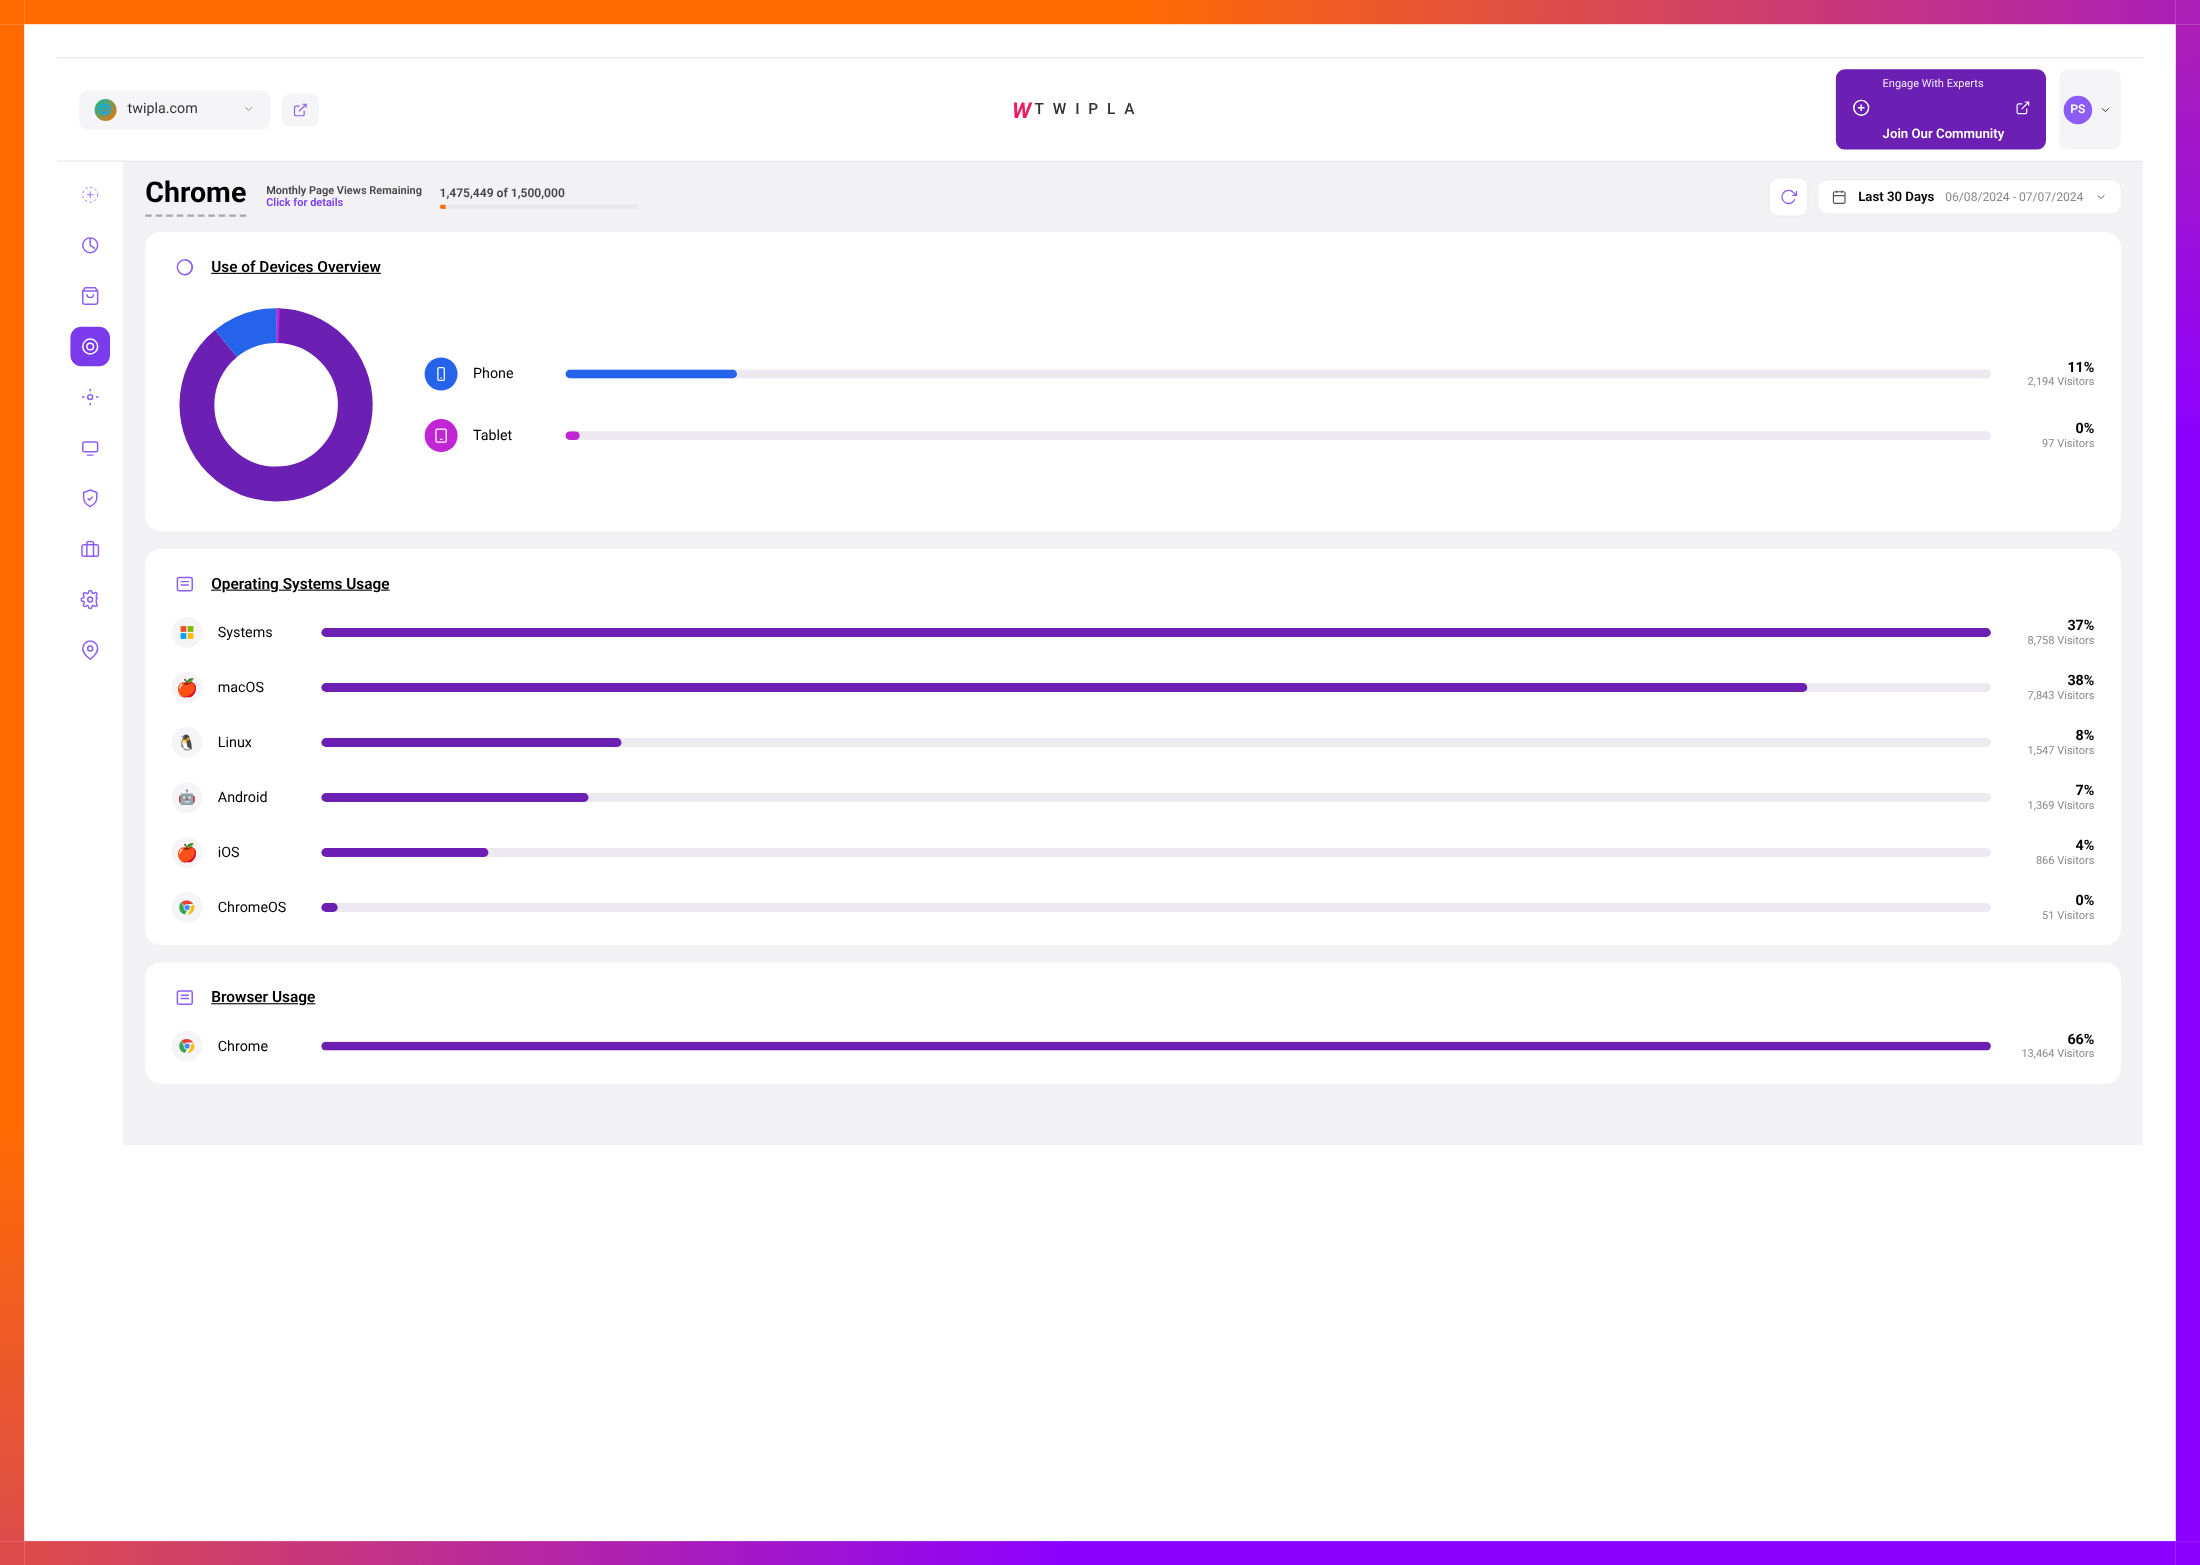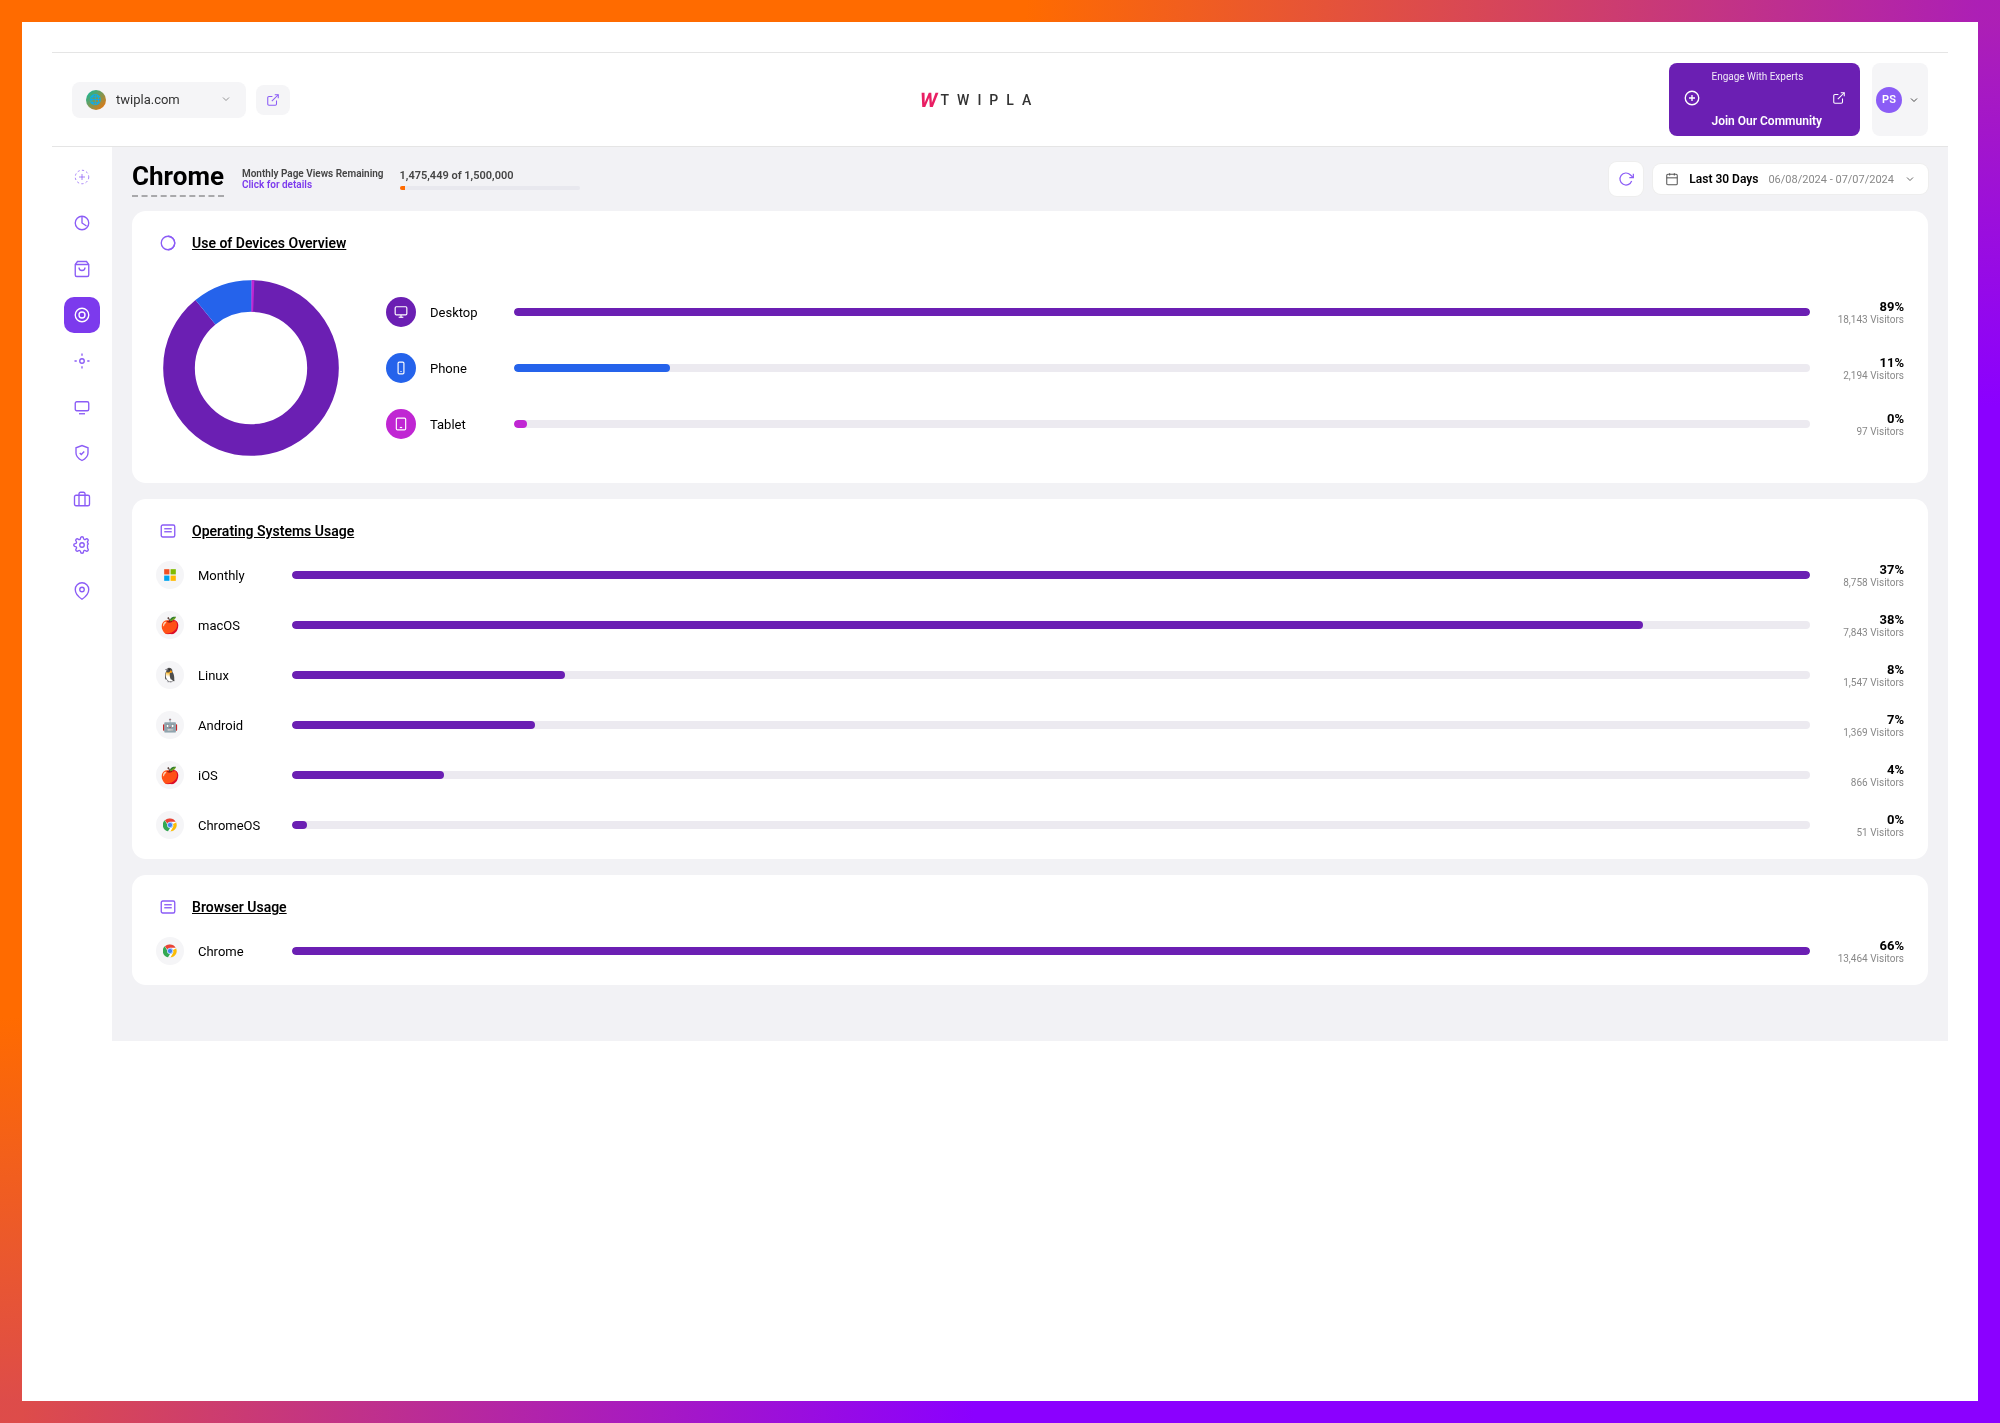--- a/index.html
+++ b/index.html
@@ -244,37 +244,20 @@
               <svg viewBox="0 0 42 42" width="190" height="190">
                 <circle cx="21" cy="21" r="15.915" fill="#fff"></circle>
                 <circle cx="21" cy="21" r="15.915" fill="transparent" stroke="#6B1FB3" stroke-width="7" stroke-dasharray="89 11" stroke-dashoffset="25"></circle>
                 <circle cx="21" cy="21" r="15.915" fill="transparent" stroke="#2563EB" stroke-width="7" stroke-dasharray="11 89" stroke-dashoffset="36"></circle>
                 <circle cx="21" cy="21" r="15.915" fill="transparent" stroke="#C026D3" stroke-width="7" stroke-dasharray="0.5 99.5" stroke-dashoffset="25"></circle>
                 <circle cx="21" cy="21" r="10" fill="#fff"></circle>
               </svg>
             </div>
             <div class="device-rows" id="device-rows">
                 <div class="device-row">
-    <span class="dev-icon" style="background:#6B1FB3">
-                    <svg width="14" height="14" viewBox="0 0 24 24" fill="none" stroke="#fff" stroke-width="2">
-                      <rect x="2" y="3" width="20" height="14" rx="2"></rect>
-                      <line x1="8" y1="21" x2="16" y2="21"></line>
-                      <line x1="12" y1="17" x2="12" y2="21"></line>
-                    </svg>
-                  </span>
-    <span class="dev-label">Desktop</span>
-    <div class="bar-rail">
-                    <div class="bar-fill" style="width:100%;background:#6B1FB3"></div>
-                  </div>
-    <div class="dev-stats">
-      <div class="dev-pct">89%</div>
-      <div class="dev-vis">18,143 Visitors</div>
-    </div>
-                </div>
-                <div class="device-row">
     <span class="dev-icon" style="background:#2563EB">
                     <svg width="14" height="14" viewBox="0 0 24 24" fill="none" stroke="#fff" stroke-width="2">
                       <rect x="7" y="2" width="10" height="20" rx="2"></rect>
                       <line x1="11" y1="18" x2="13" y2="18"></line>
                     </svg>
                   </span>
     <span class="dev-label">Phone</span>
     <div class="bar-rail">
                     <div class="bar-fill" style="width:12%;background:#2563EB"></div>
                   </div>
@@ -317,21 +300,21 @@
           <div class="os-rows" id="os-rows">
               <div class="os-row">
       <span class="os-icon">
                   <svg width="14" height="14" viewBox="0 0 24 24">
                     <rect x="2" y="2" width="9" height="9" fill="#F25022"></rect>
                     <rect x="13" y="2" width="9" height="9" fill="#7FBA00"></rect>
                     <rect x="2" y="13" width="9" height="9" fill="#00A4EF"></rect>
                     <rect x="13" y="13" width="9" height="9" fill="#FFB900"></rect>
                   </svg>
                 </span>
-      <span class="os-label">Monthly</span>
+      <span class="os-label">Systems</span>
       <div class="bar-rail">
                   <div class="bar-fill purple-fill" style="width:100%"></div>
                 </div>
       <div class="dev-stats">
         <div class="dev-pct">37%</div>
         <div class="dev-vis">8,758 Visitors</div>
       </div>
               </div>
               <div class="os-row">
       <span class="os-icon">

